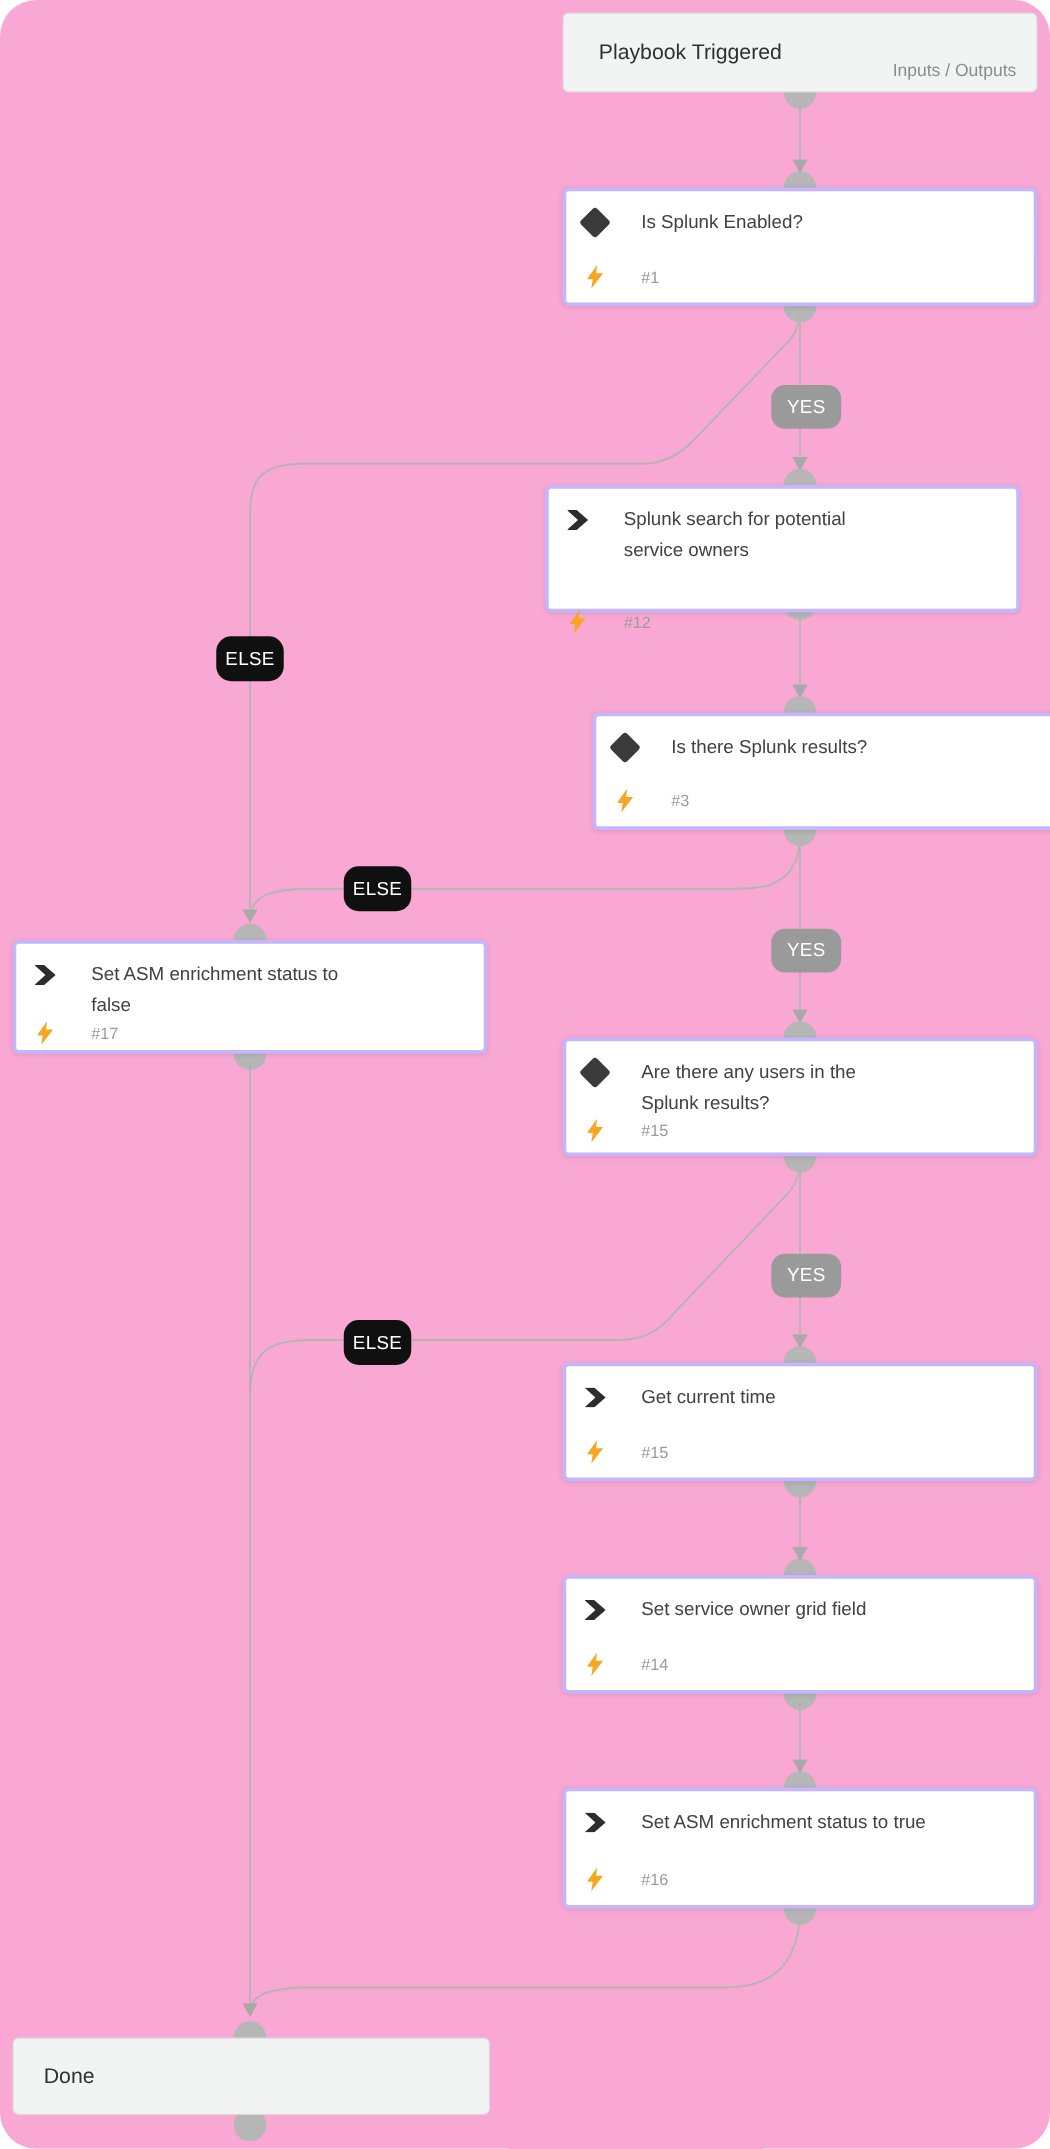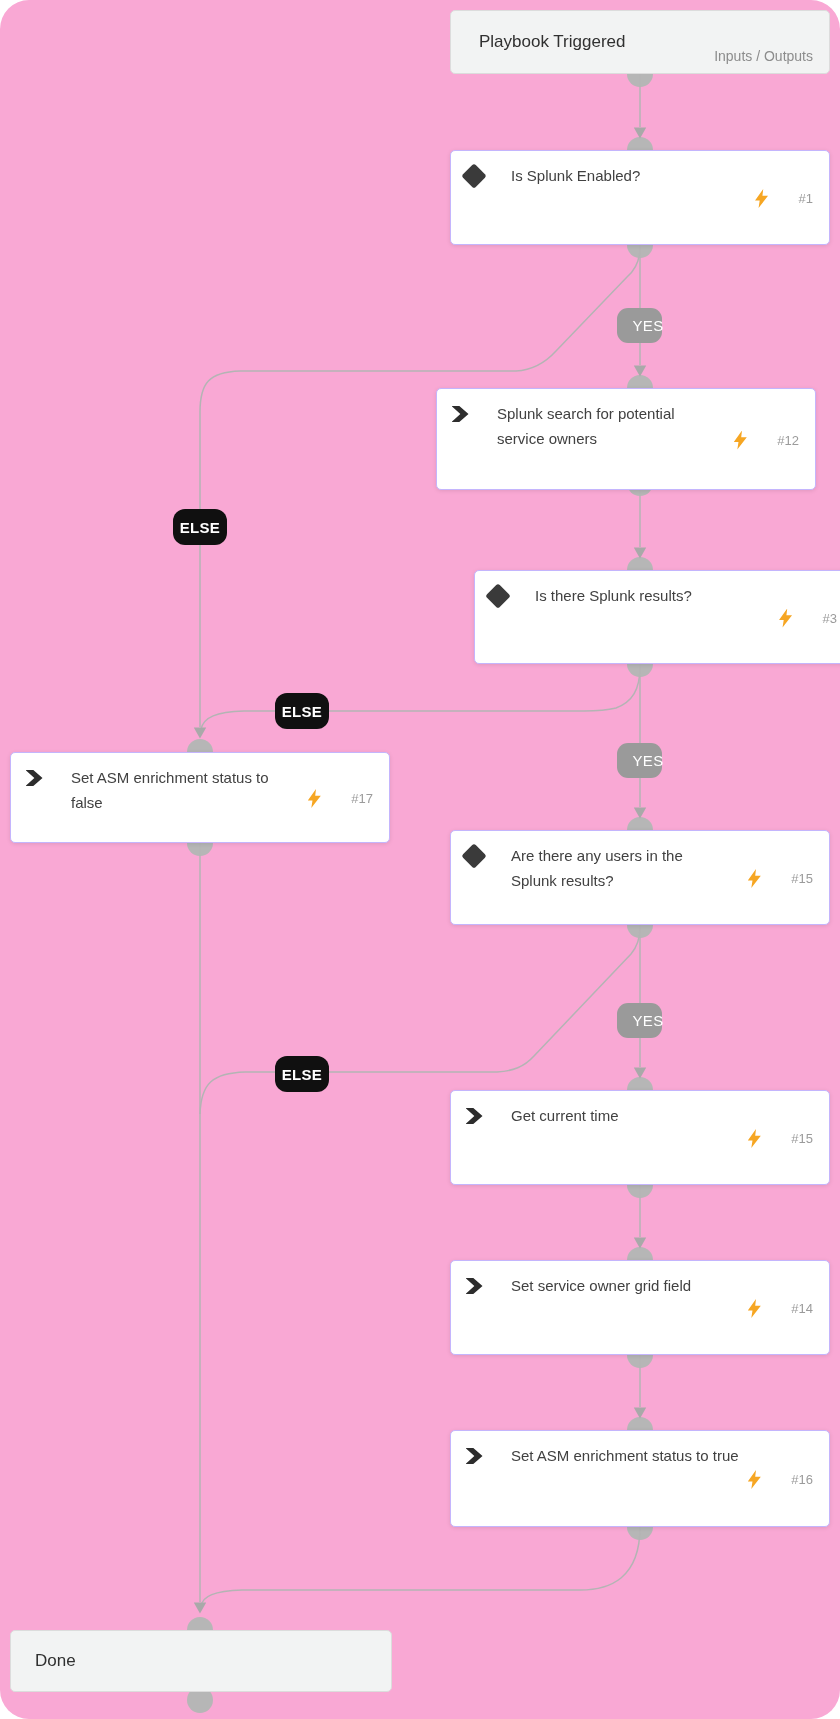--- a/index.html
+++ b/index.html
@@ -8,23 +8,23 @@
     font-family:"Liberation Sans", sans-serif;
     border-radius:29px;
   }
   #wires{position:absolute;left:0;top:0;z-index:1;}
   #wires path{fill:none;stroke:#b4b4b4;stroke-width:1.5;}
   #wires circle{fill:#b6b6b6;}
   #wires polygon{fill:#a9a9a9;}
 
   .card{
     position:absolute;z-index:2;box-sizing:border-box;
-    background:#ffffff;border:1px solid #c4b5fd;border-radius:5px;
+    background:#ffffff;border:3px solid #c4b5fd;border-radius:5px;
     box-shadow:0 1px 4px rgba(0,0,0,.10);
-    display:flex;flex-direction:row;justify-content:space-between;
+    display:flex;flex-direction:column;justify-content:space-between;
     padding:13px 16px 11px 12px;cursor:pointer;
   }
   .trow{display:flex;align-items:flex-start;}
   .irow{display:flex;align-items:center;}
   .icon-slot{width:22px;min-width:22px;display:flex;justify-content:center;margin-right:26px;}
   .title{font-size:15px;line-height:25px;color:#414141;white-space:pre-line;margin-top:-1px;}
   .nid{font-size:13px;color:#9b9b9b;}
 
   .diamond{width:18px;height:18px;background:#3a3a3a;border-radius:2.5px;transform:rotate(45deg);margin-top:3px;}
   .chevron{width:17px;height:16px;background:#2d2d2d;margin-top:4px;
@@ -38,22 +38,22 @@
     display:flex;align-items:center;cursor:pointer;
   }
   .endpoint .ep-title{font-size:17px;color:#303030;}
   .endpoint .ep-link{font-size:14px;color:#8c8c8c;margin-top:28px;}
 
   .badge{
     position:absolute;z-index:3;color:#ffffff;
     display:flex;align-items:center;justify-content:center;
     font-size:15px;letter-spacing:.3px;
   }
-  .badge-yes{width:28px;height:35px;background:#9a9a9a;border-radius:11px;padding-left:17px;}
-  .badge-else{width:54px;height:36px;background:#101010;border-radius:12px;font-weight:bold;}
+  .badge-yes{width:56px;height:35px;background:#9a9a9a;border-radius:11px;}
+  .badge-else{width:54px;height:36px;background:#101010;border-radius:12px;}
 </style>
 </head>
 <body>
 
 <div id="canvas">
 
   <svg id="wires" width="840" height="1719" viewBox="0 0 840 1719">
 
     <circle cx="640" cy="74" r="13"></circle>
       <circle cx="640" cy="150" r="13"></circle>

